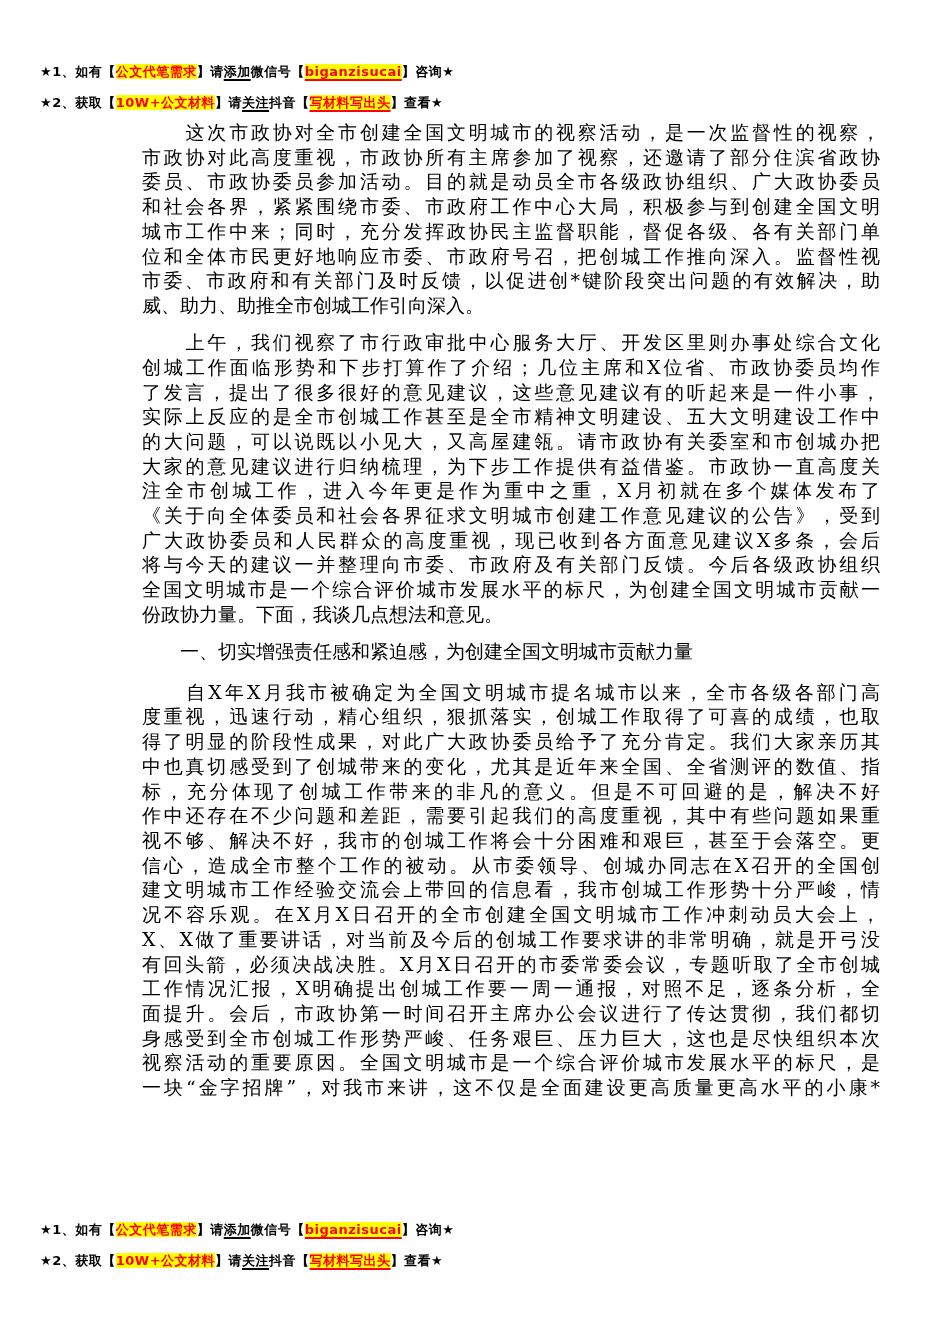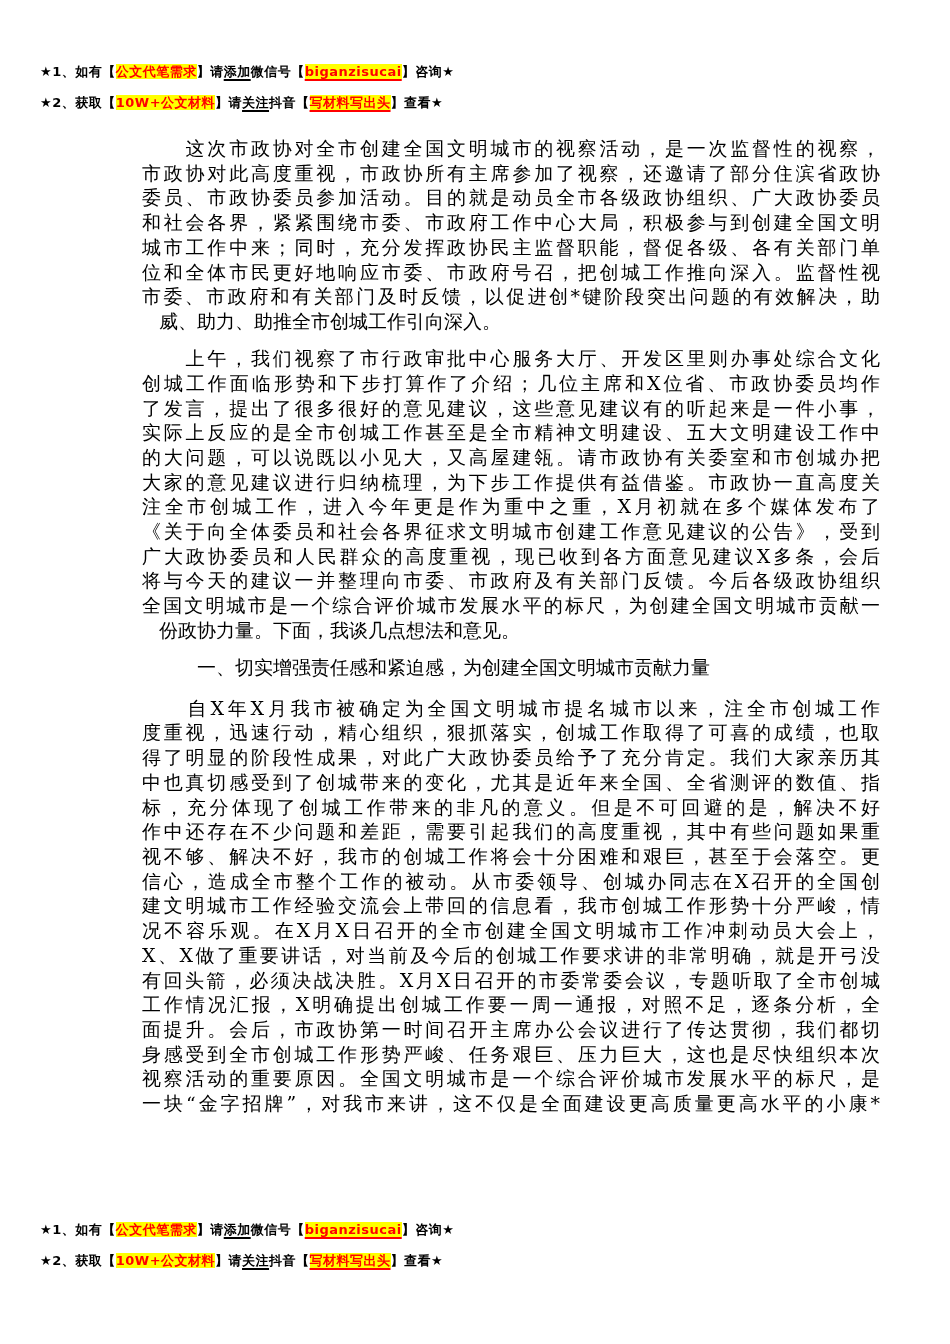--- a/index.html
+++ b/index.html
@@ -24,21 +24,21 @@
     padding-left: 40px;
   }
   .ads-top { position: absolute; top: 56px; left: 0; }
   .ads-bottom { position: absolute; top: 1214px; left: 0; }
   .ad-line { white-space: nowrap; }
   .seg-highlight { background: #ffff00; color: #ff0000; }
   .seg-underline { text-decoration: underline; text-underline-offset: 3px; text-decoration-thickness: 2px; }
   
   .doc {
     position: absolute;
-    top: 136px;
+    top: 120px;
     left: 142px;
     width: 738px;
     font-size: 19px;
     line-height: 24.7px;
   }
   .para { margin: 0 0 12.5px 0; }
   .heading {
     font-family: "DejaVu Sans", "Liberation Sans", sans-serif;
     font-weight: normal;
     font-size: 19px;
@@ -46,21 +46,20 @@
   }
   .ln {
     text-align: justify;
     text-align-last: justify;
     text-justify: inter-character;
     white-space: nowrap;
   }
   .ln.last {
     text-align: left;
     text-align-last: left;
-    margin-left: 17px;
   }
 </style>
 </head>
 <body>
 
 <div class="page">
   <div class="ads ads-top">
       <div class="ad-line"><span class="seg-plain">★1、如有【</span><span class="seg-highlight">公文代笔需求</span><span class="seg-plain">】请</span><span class="seg-underline">添加</span><span class="seg-plain">微信号【</span><span class="seg-highlight seg-underline">biganzisucai</span><span class="seg-plain">】咨询★</span></div>
       <div class="ad-line"><span class="seg-plain">★2、获取【</span><span class="seg-highlight">10W+公文材料</span><span class="seg-plain">】请</span><span class="seg-underline">关注</span><span class="seg-plain">抖音【</span><span class="seg-highlight seg-underline">写材料写出头</span><span class="seg-plain">】查看★</span></div>
     </div>
@@ -86,21 +85,21 @@
         <div class="ln">《关于向全体委员和社会各界征求文明城市创建工作意见建议的公告》，受到</div>
         <div class="ln">广大政协委员和人民群众的高度重视，现已收到各方面意见建议X多条，会后</div>
         <div class="ln">将与今天的建议一并整理向市委、市政府及有关部门反馈。今后各级政协组织</div>
         <div class="ln">全国文明城市是一个综合评价城市发展水平的标尺，为创建全国文明城市贡献一</div>
         <div class="ln last">份政协力量。下面，我谈几点想法和意见。</div>
       </div>
       <div class="heading">
         <div class="ln last">　　一、切实增强责任感和紧迫感，为创建全国文明城市贡献力量</div>
       </div>
       <div class="para">
-        <div class="ln">　　自X年X月我市被确定为全国文明城市提名城市以来，注全市创城工作</div>
+        <div class="ln">　　自X年X月我市被确定为全国文明城市提名城市以来，全市各级各部门高</div>
         <div class="ln">度重视，迅速行动，精心组织，狠抓落实，创城工作取得了可喜的成绩，也取</div>
         <div class="ln">得了明显的阶段性成果，对此广大政协委员给予了充分肯定。我们大家亲历其</div>
         <div class="ln">中也真切感受到了创城带来的变化，尤其是近年来全国、全省测评的数值、指</div>
         <div class="ln">标，充分体现了创城工作带来的非凡的意义。但是不可回避的是，解决不好</div>
         <div class="ln">作中还存在不少问题和差距，需要引起我们的高度重视，其中有些问题如果重</div>
         <div class="ln">视不够、解决不好，我市的创城工作将会十分困难和艰巨，甚至于会落空。更</div>
         <div class="ln">信心，造成全市整个工作的被动。从市委领导、创城办同志在X召开的全国创</div>
         <div class="ln">建文明城市工作经验交流会上带回的信息看，我市创城工作形势十分严峻，情</div>
         <div class="ln">况不容乐观。在X月X日召开的全市创建全国文明城市工作冲刺动员大会上，</div>
         <div class="ln">X、X做了重要讲话，对当前及今后的创城工作要求讲的非常明确，就是开弓没</div>

